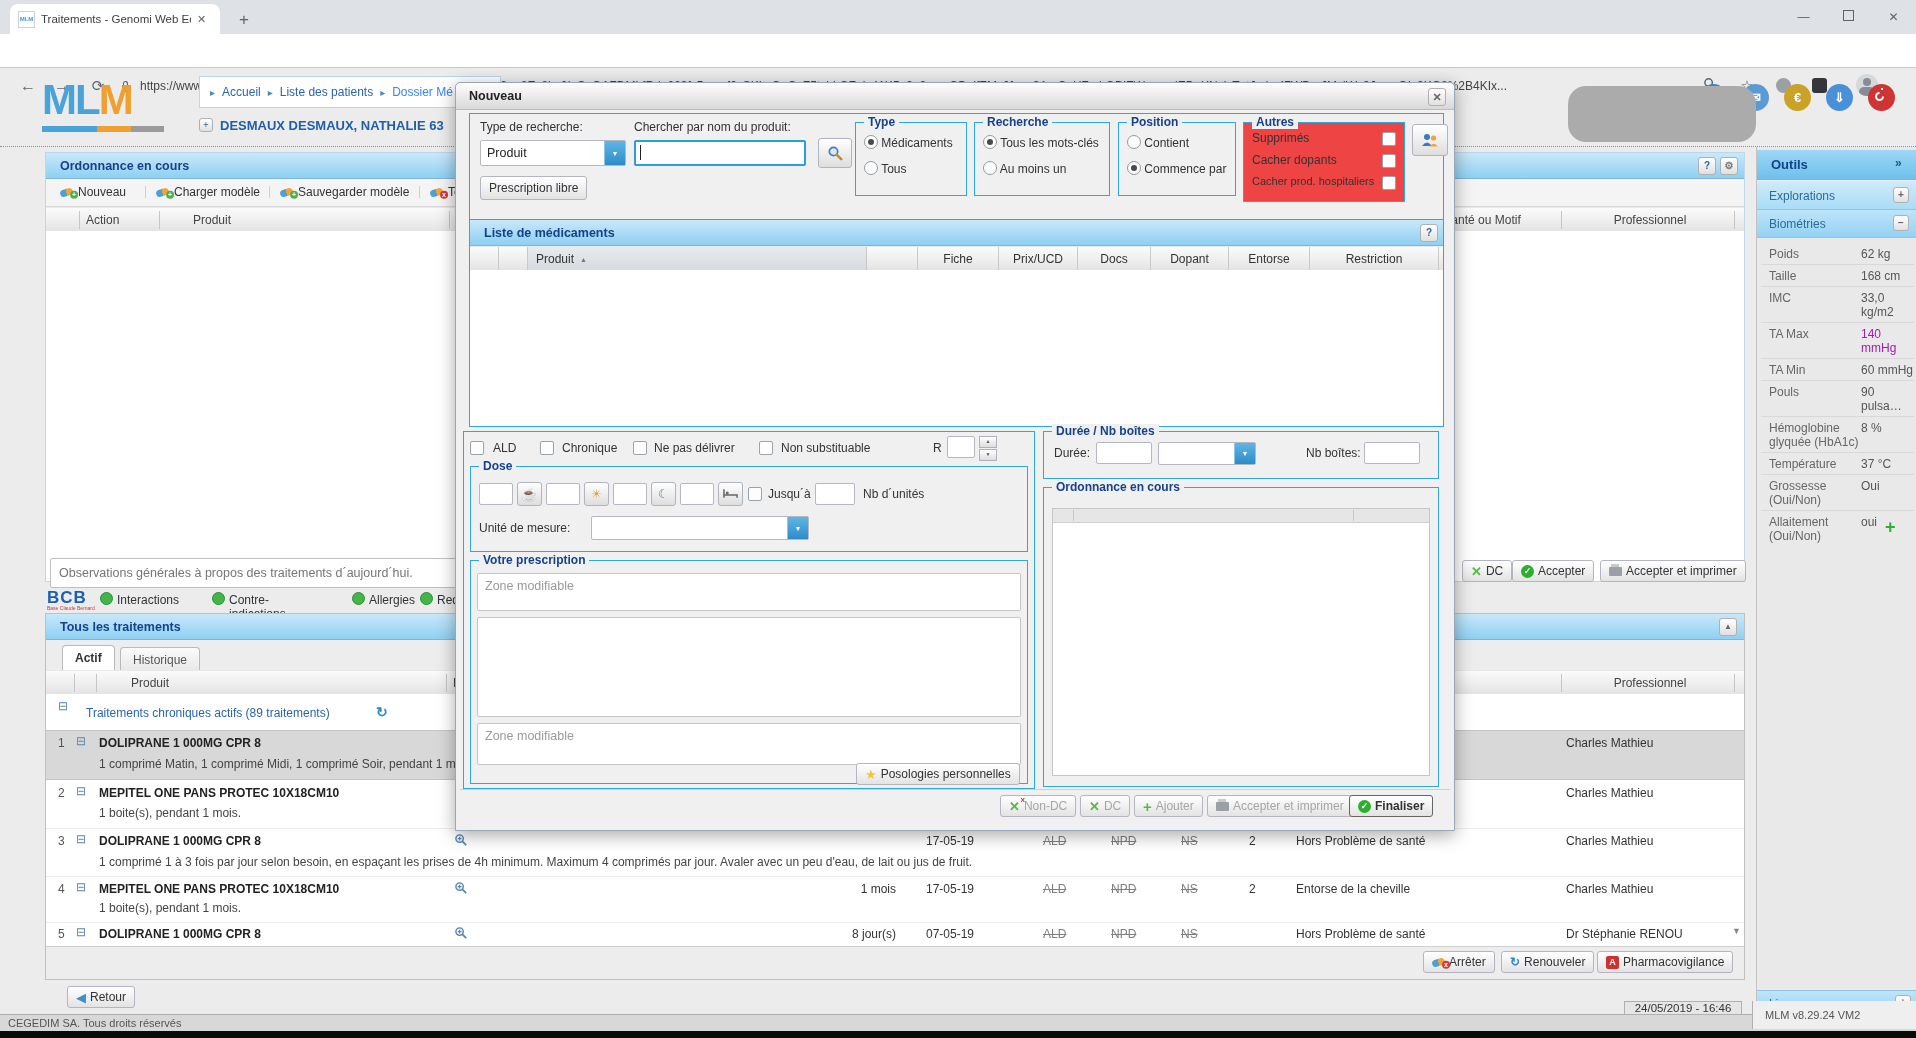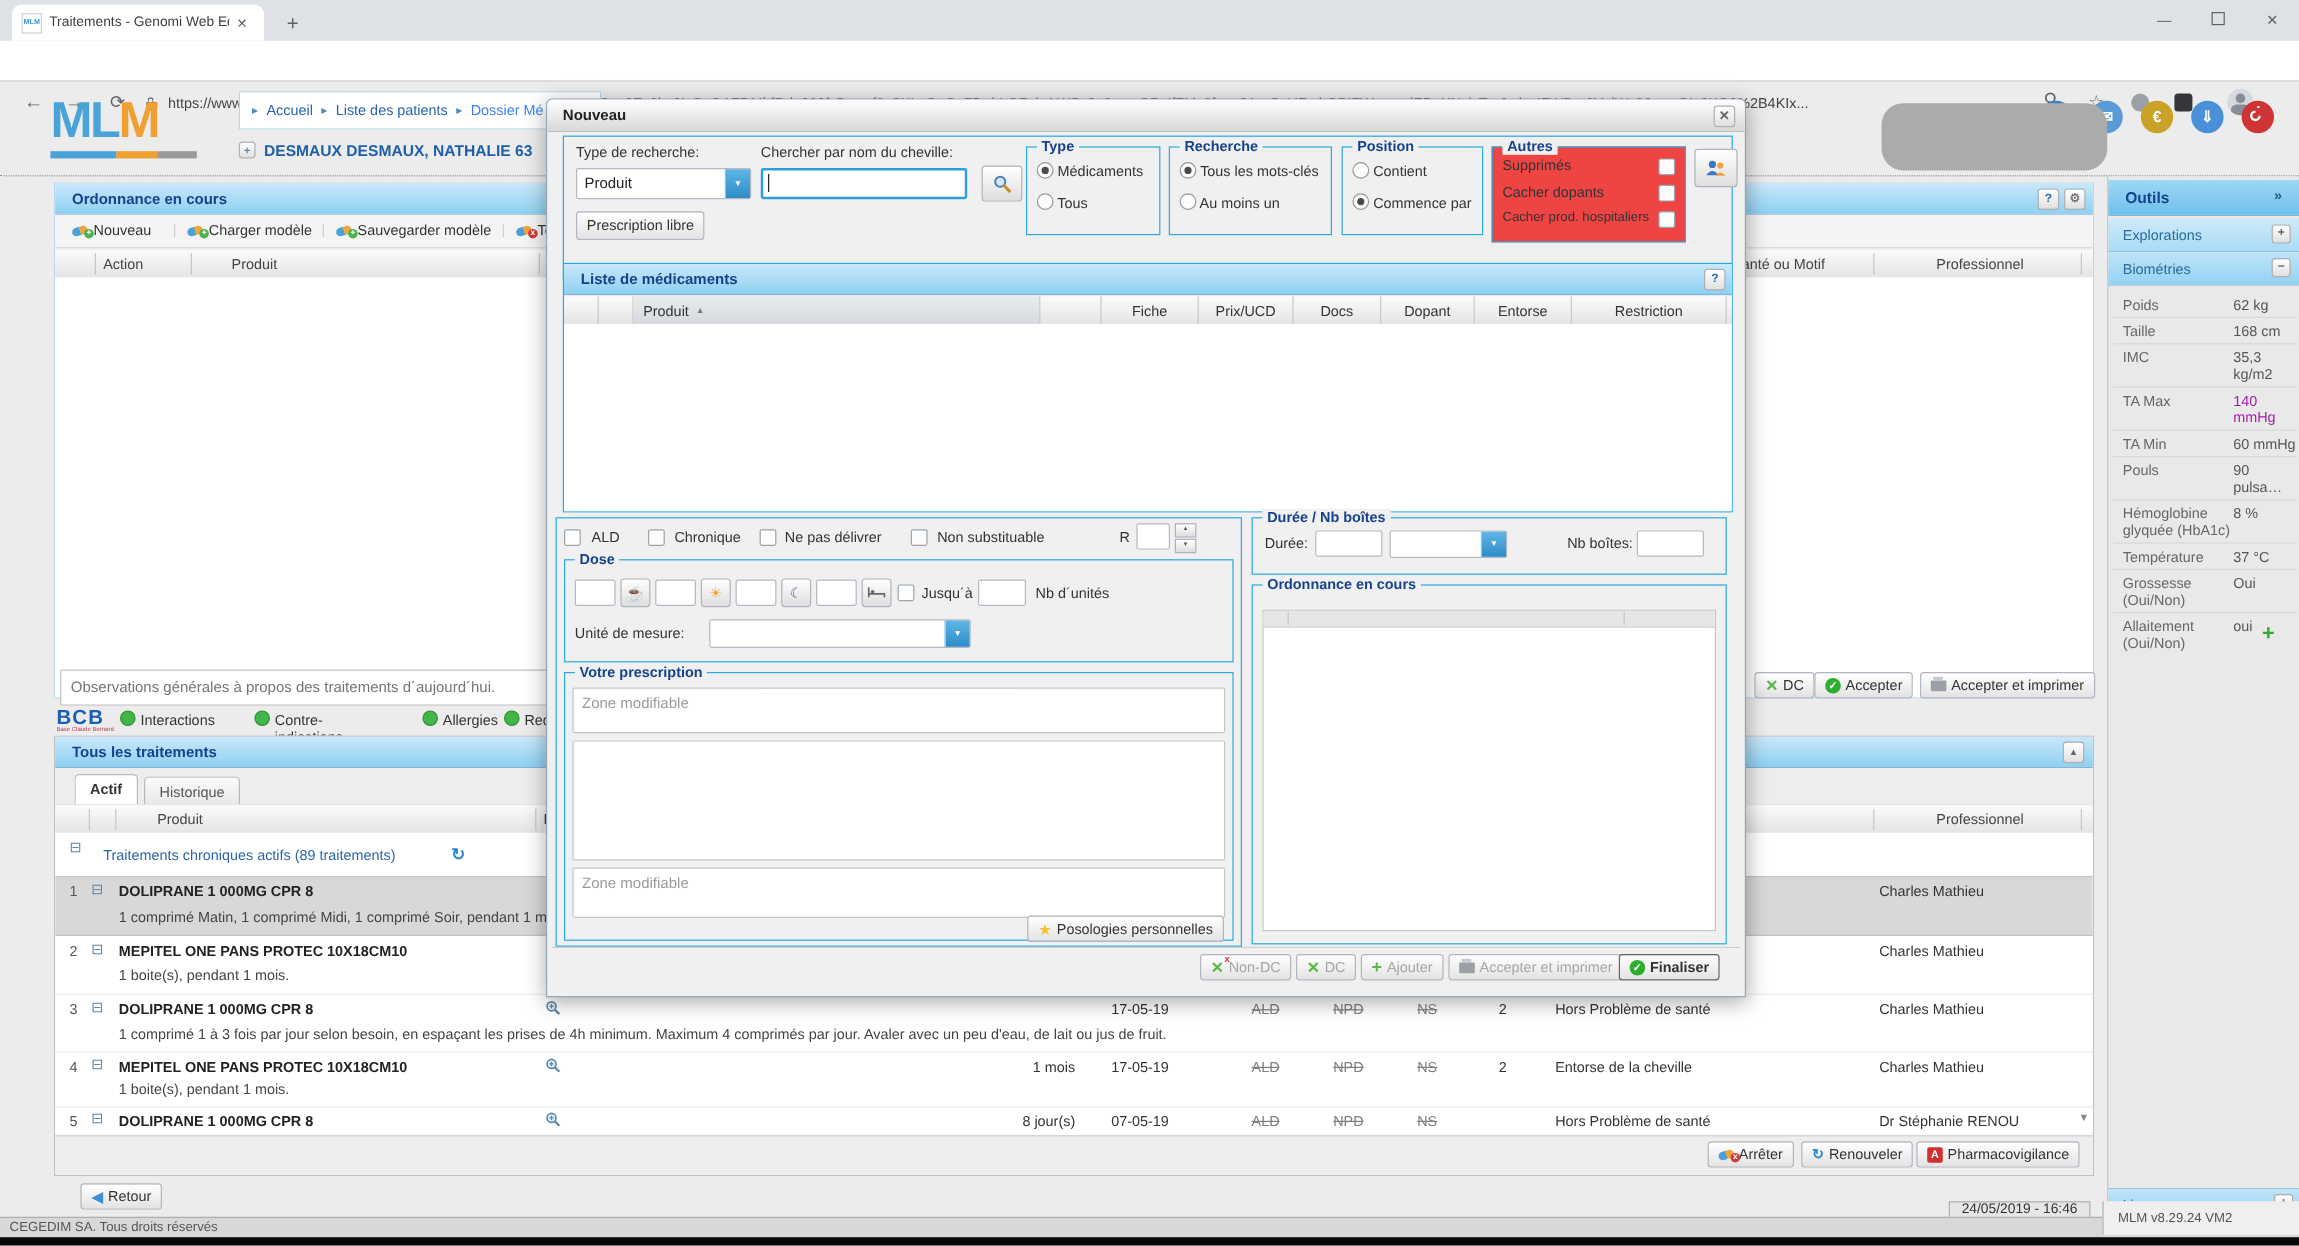--- a/index.html
+++ b/index.html
@@ -371,21 +371,21 @@
       <div style="display:flex;border-bottom:1px solid #d8d8d8;padding:4px 0 3px 8px;">
           <span style="width:92px;color:#666;">Poids</span>
           <span style="width:52px;color:#555;">62 kg</span>
         </div>
       <div style="display:flex;border-bottom:1px solid #d8d8d8;padding:4px 0 3px 8px;">
           <span style="width:92px;color:#666;">Taille</span>
           <span style="width:52px;color:#555;">168 cm</span>
         </div>
       <div style="display:flex;border-bottom:1px solid #d8d8d8;padding:4px 0 3px 8px;">
           <span style="width:92px;color:#666;">IMC</span>
-          <span style="width:52px;color:#555;">35,3 kg/m2</span>
+          <span style="width:52px;color:#555;">33,0 kg/m2</span>
         </div>
       <div style="display:flex;border-bottom:1px solid #d8d8d8;padding:4px 0 3px 8px;">
           <span style="width:92px;color:#666;">TA Max</span>
           <span style="width:52px;color:#a21caf;">140 mmHg</span>
         </div>
       <div style="display:flex;border-bottom:1px solid #d8d8d8;padding:4px 0 3px 8px;">
           <span style="width:92px;color:#666;">TA Min</span>
           <span style="width:52px;color:#555;">60 mmHg</span>
         </div>
       <div style="display:flex;border-bottom:1px solid #d8d8d8;padding:4px 0 3px 8px;">
@@ -429,21 +429,21 @@
       <span style="font-weight:bold;color:#222;font-size:12.5px;">Nouveau</span>
     </div>
     <div class="abs sqbtn" style="left:972px;top:5px;color:#666;font-size:11px;">✕</div>
 
     <div class="fs" style="left:13px;top:30px;width:975px;height:120px;">
       <span class="abs" style="left:10px;top:6px;color:#333;">Type de recherche:</span>
       <div class="dd" style="left:10px;top:26px;width:146px;">
         <span class="val">Produit</span>
         <span class="trig">▼</span>
       </div>
-      <span class="abs" style="left:164px;top:6px;color:#333;">Chercher par nom du cheville:</span>
+      <span class="abs" style="left:164px;top:6px;color:#333;">Chercher par nom du produit:</span>
       <div class="abs" style="left:164px;top:26px;width:172px;height:26px;background:#fff;border:2px solid #2b9fdc;border-radius:2px;box-sizing:border-box;">
         <span class="caret" style="left:4px;top:3px;"></span>
       </div>
       <div class="iconbtn" style="left:348px;top:24px;width:34px;height:30px;">
         <svg width="16" height="16" viewBox="0 0 16 16">
             <circle cx="6.5" cy="6.5" r="4.2" fill="#d7e6f5" stroke="#4a7fb5" stroke-width="1.7"></circle>
             <line x1="9.8" y1="9.8" x2="14.2" y2="14.2" stroke="#c98a2b" stroke-width="2.6" stroke-linecap="round"></line>
           </svg>
       </div>
       <div class="btn abs" style="left:10px;top:62px;height:24px;">

